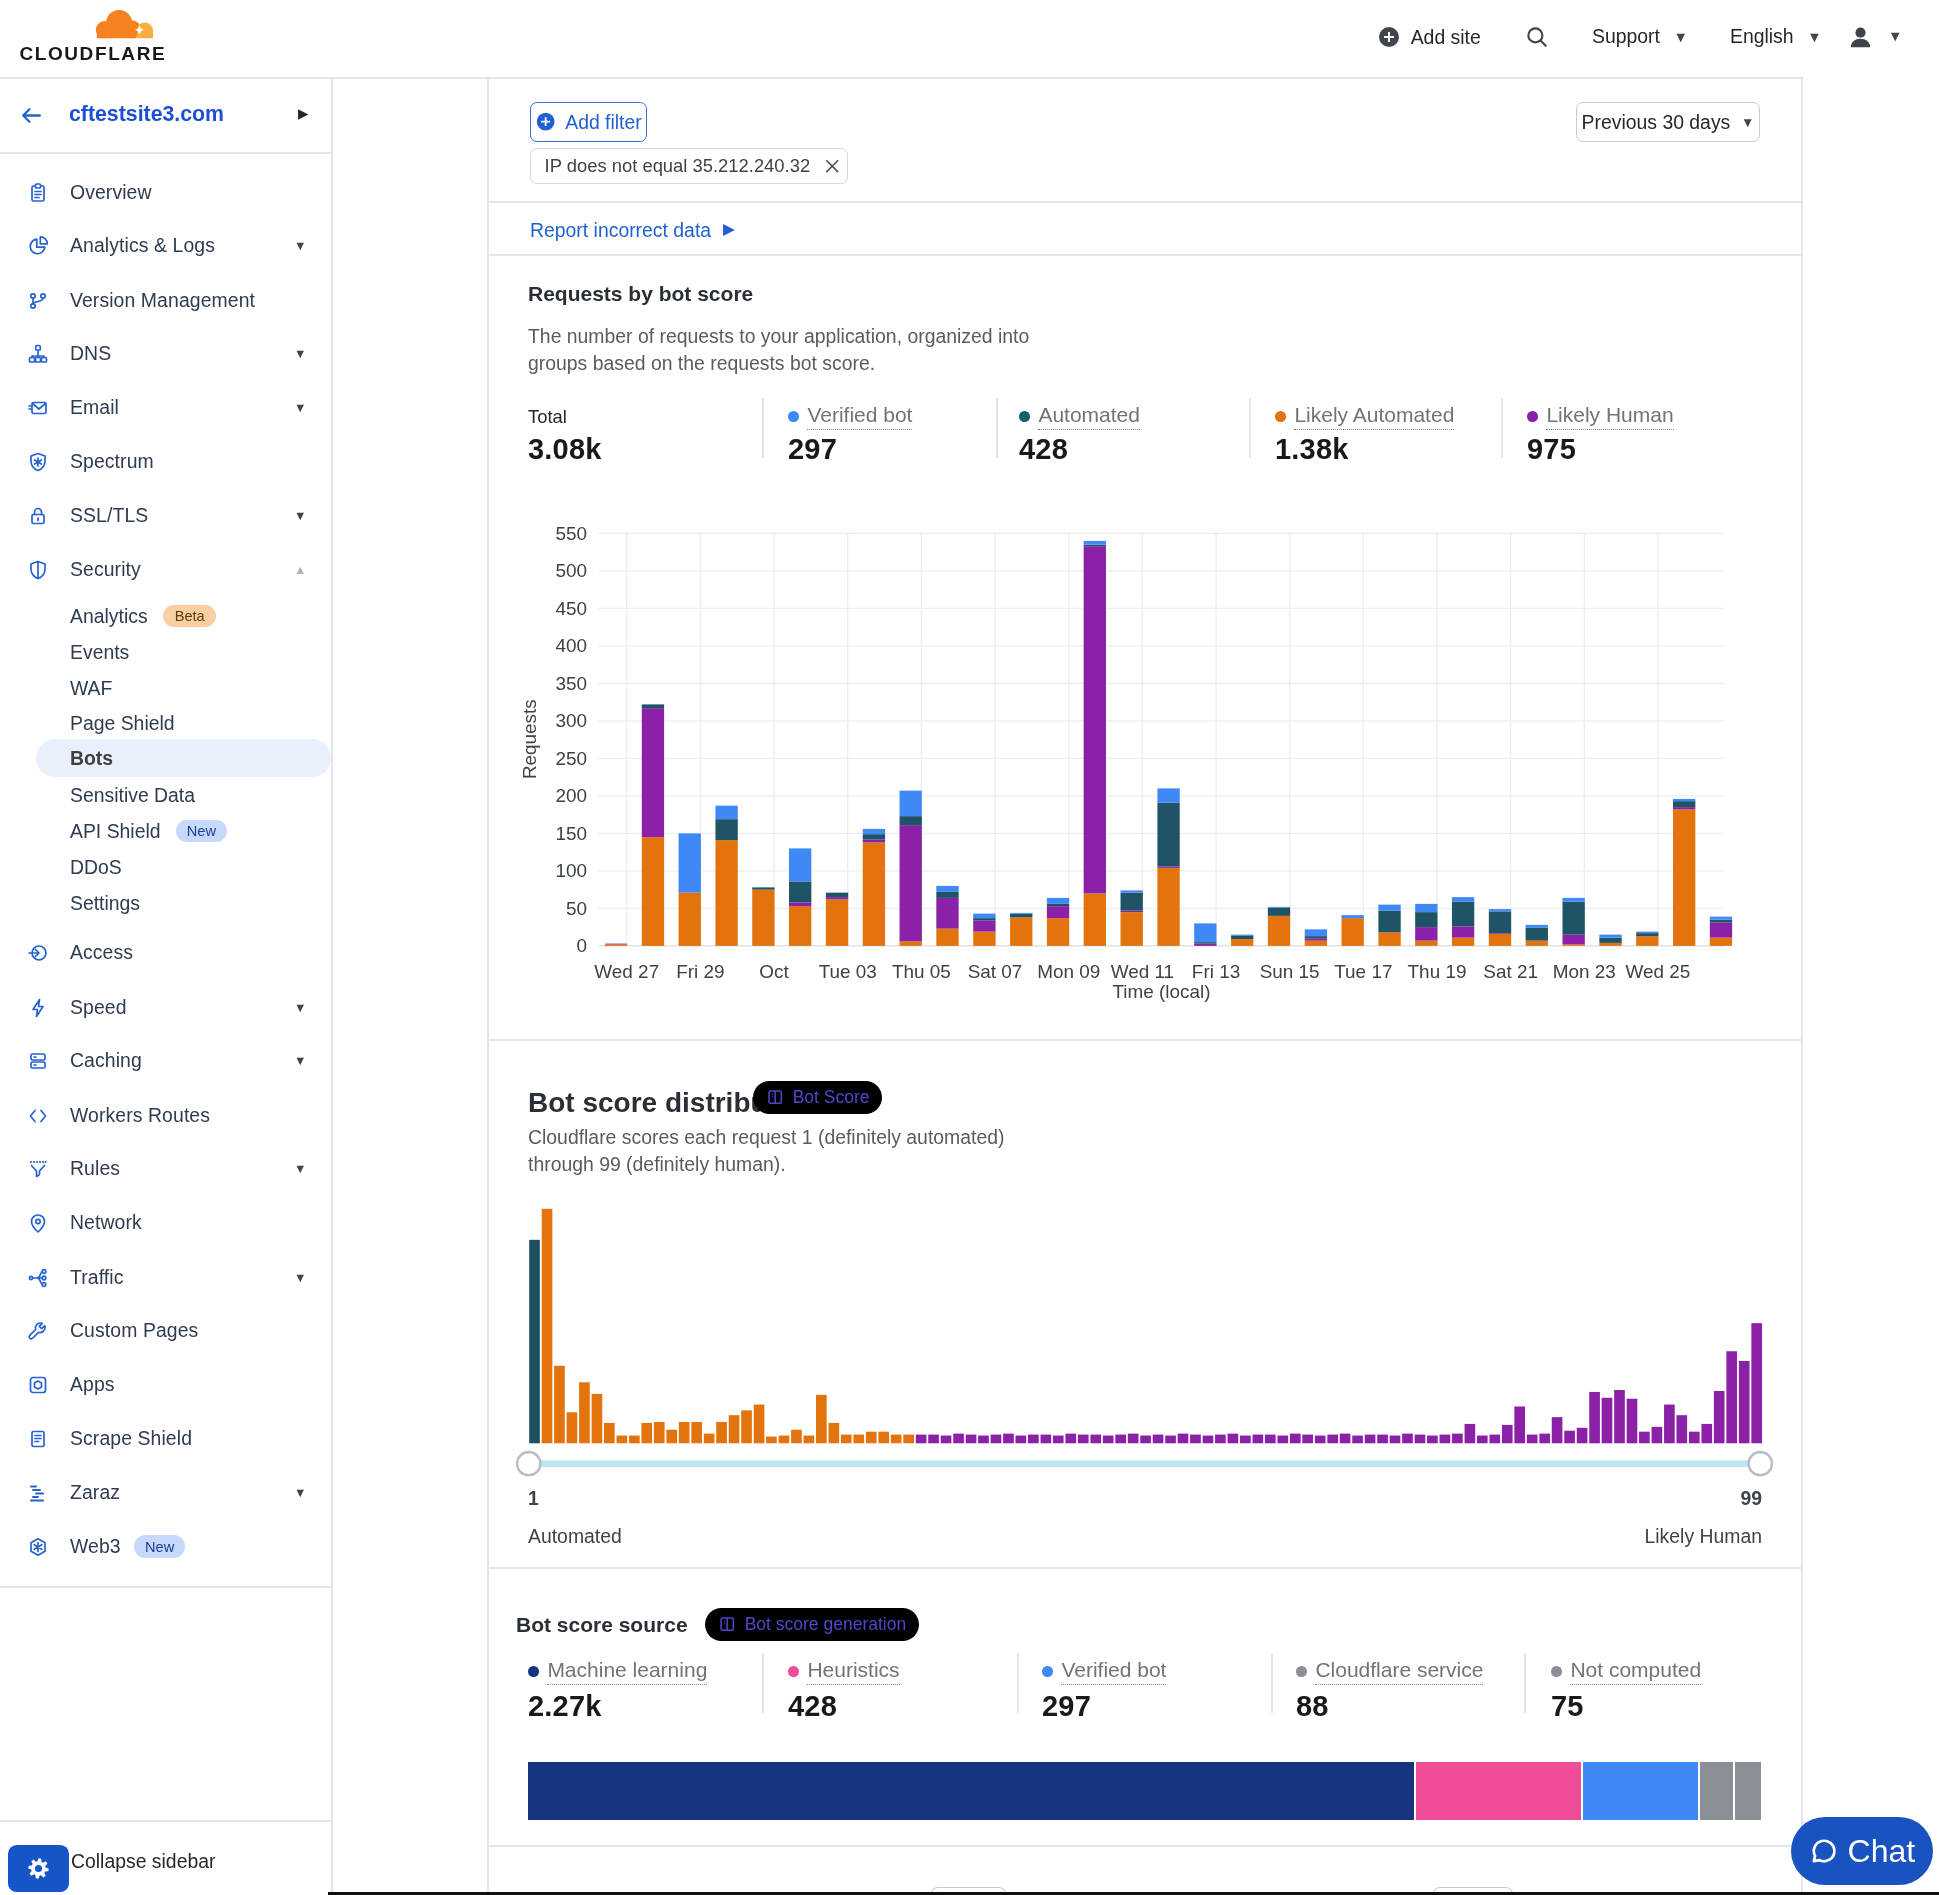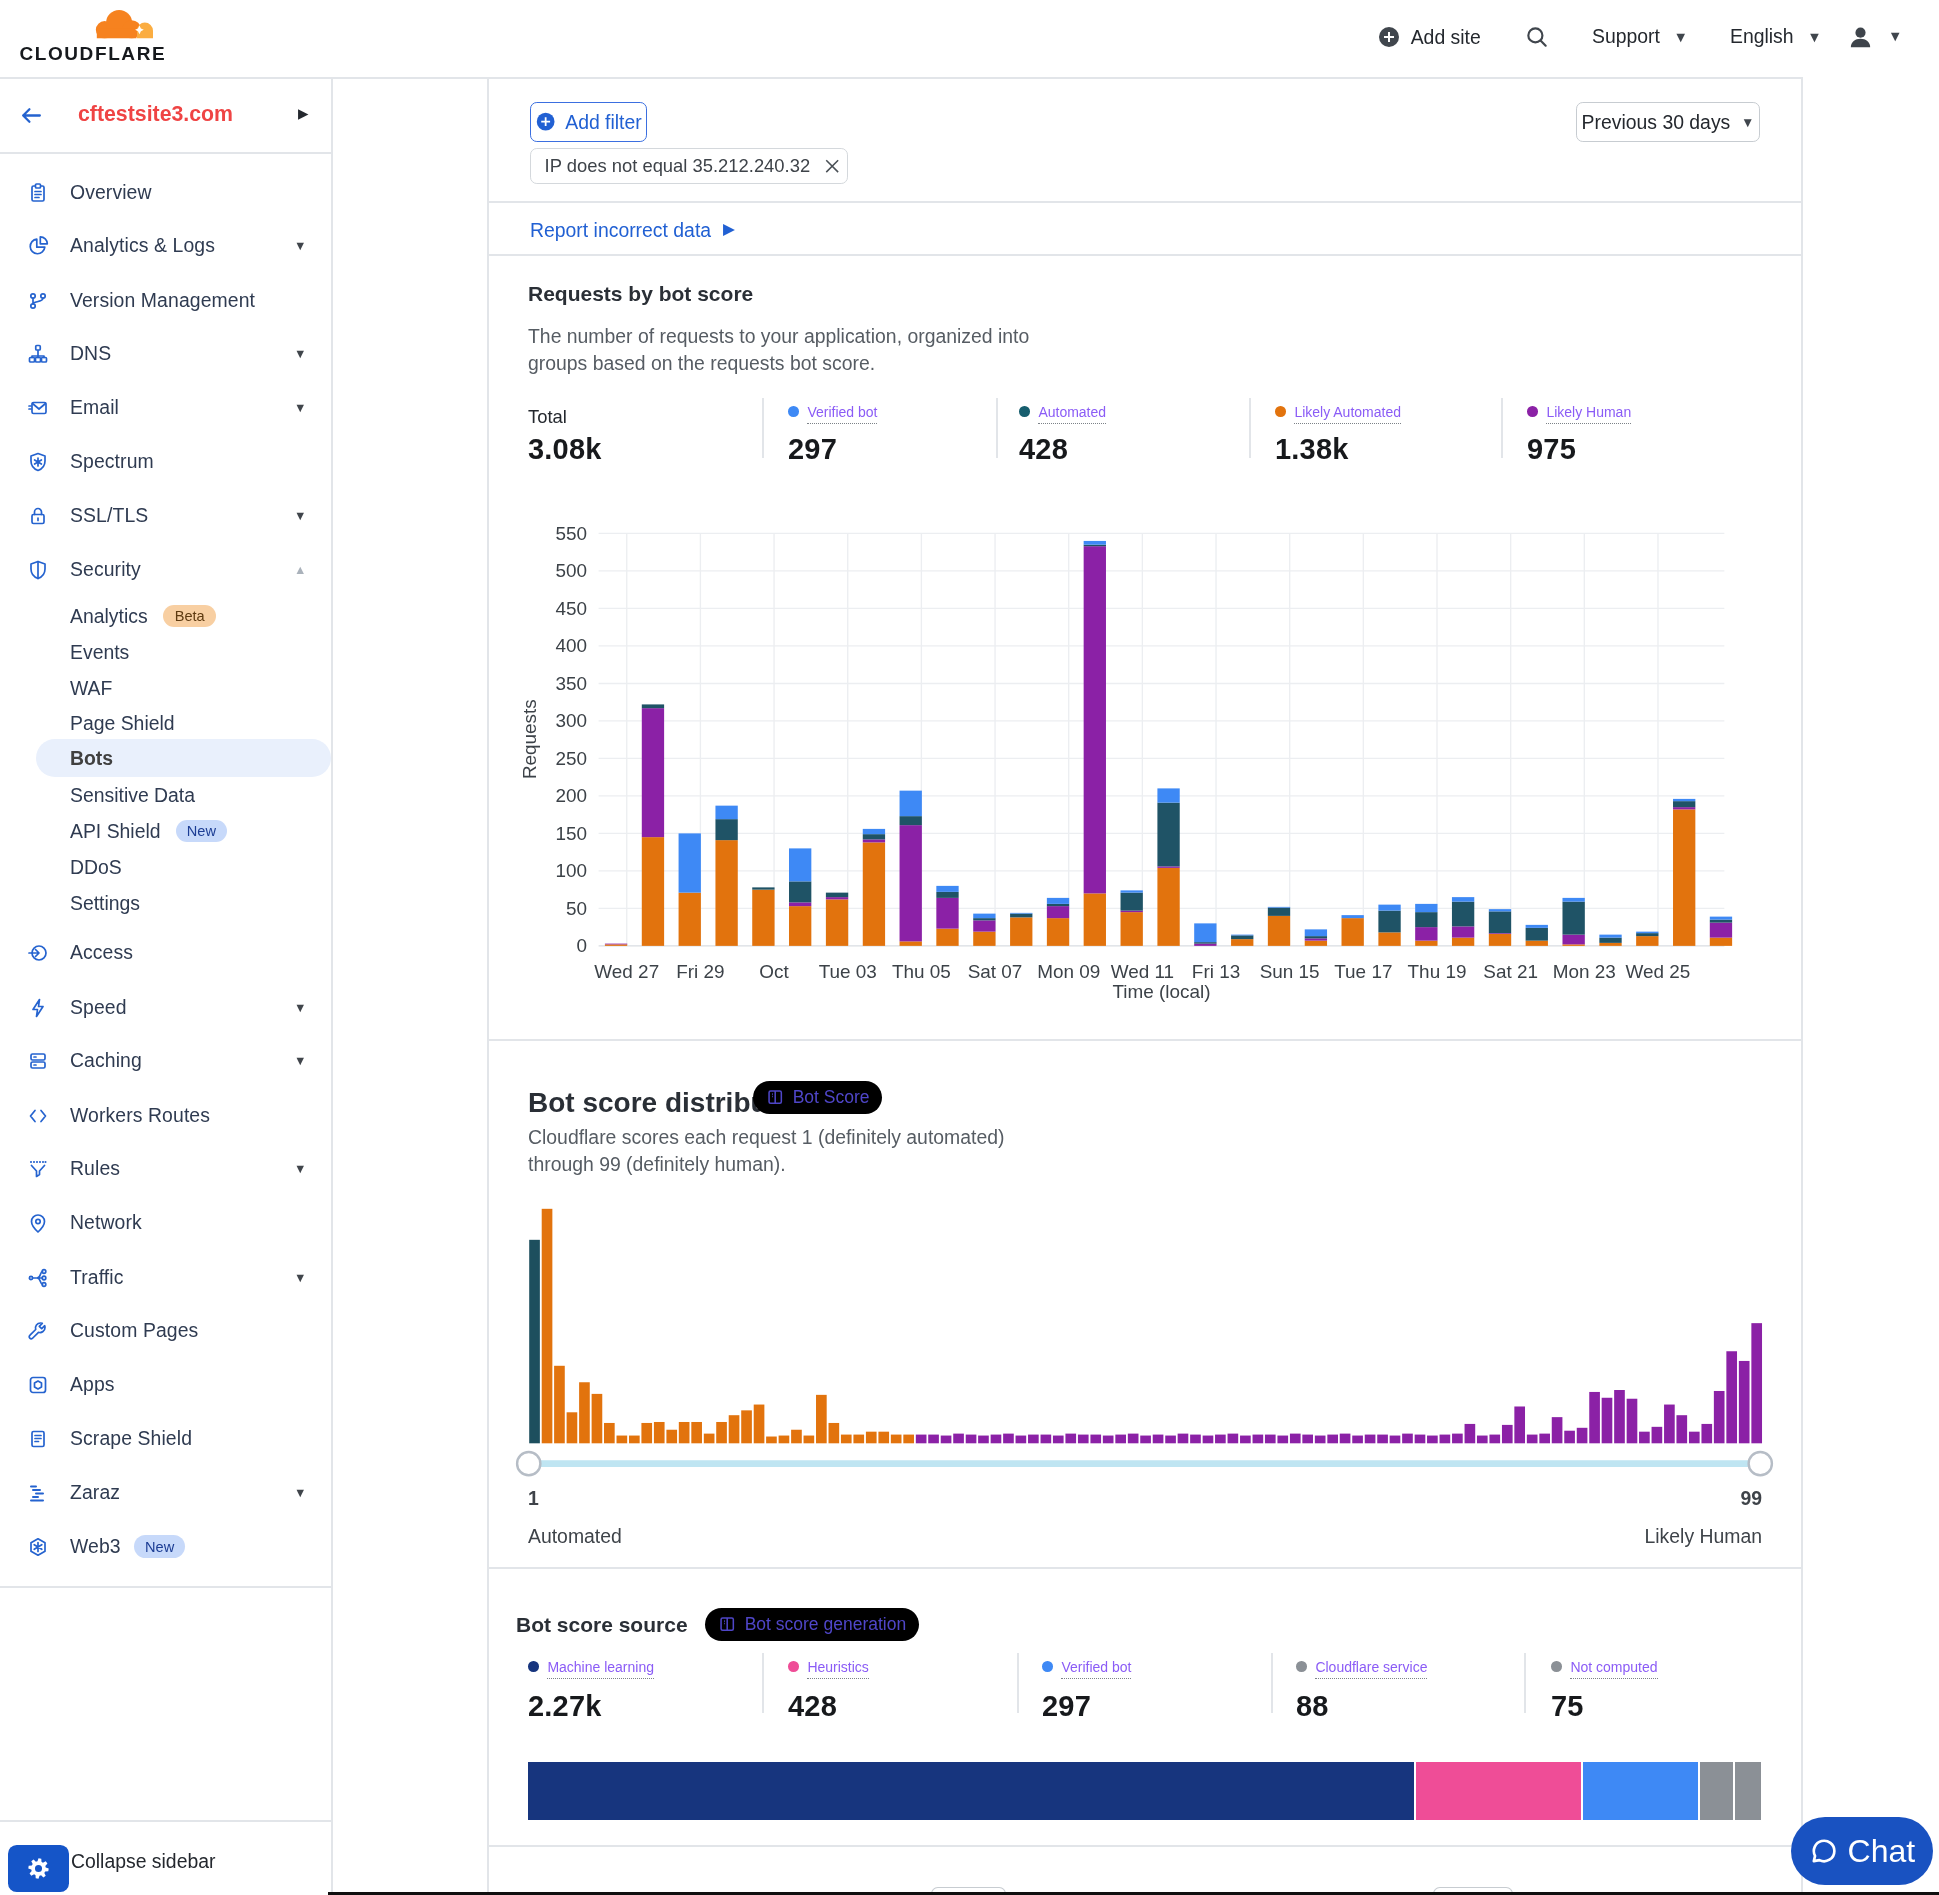--- a/index.html
+++ b/index.html
@@ -11,21 +11,21 @@
 .nlab{font-size:19.4px;color:#2f3b51;letter-spacing:0.1px}
 .chev{position:absolute;left:294px;font-size:12.6px;color:#40454b}
 .chup{color:#aab2bb}
 .srow{position:absolute;left:0;width:324px;height:38px;display:flex;align-items:center;padding-left:70px}
 .srow.sel{background:#e9f0fc;border-radius:19.4px;left:36px;width:295px;padding-left:34px}
 .slab{font-size:19.4px;color:#2f3b51}
 .bsel{font-weight:700;color:#404040}
 .bbeta{margin-left:15.5px;background:#f8cfa2;color:#5e3a10;font-size:14.6px;padding:3.4px 11.6px;border-radius:11.6px}
 .bnew{margin-left:15.5px;background:#c7d9fa;color:#1c3d94;font-size:14.6px;padding:3.4px 10.7px;border-radius:11.6px}
 .hbtn{position:absolute;display:flex;align-items:center;font-size:19.4px;color:#24282e}
-.statlab{font-size:14px;color:#8b5cf6;border-bottom:1.9px dotted #7c8288;padding-bottom:2.9px}
+.statlab{font-size:21px;color:#737373;border-bottom:1.9px dotted #7c8288;padding-bottom:2.9px}
 .statval{font-size:29px;font-weight:700;color:#17191c;letter-spacing:0.2px}
 .dot{display:inline-block;width:10.7px;height:10.7px;border-radius:50%;margin-right:8.7px;position:relative;top:0px}
 .badgep{position:absolute;background:#000000;color:#4f46c8;font-size:17.5px;display:flex;align-items:center;border-radius:16.5px;padding:0 12.6px;height:33px}
 </style></head>
 <body>
 
 <svg class="abs" style="left:88px;top:8.7px" width="68" height="31" viewBox="0 0 70 32">
  <defs>
       <clipPath id="cl">
         <rect x="0" y="0" width="70" height="30.5"></rect>
@@ -60,21 +60,21 @@
     <path d="M4 20c0-4.4 3.6-7 8-7s8 2.6 8 7z"></path>
   </svg>
 <div class="abs" style="left:1888px;top:28px;font-size:14.6px;color:#40464d">▼</div>
 
 <div class="hline" style="left:0;top:77px;width:1802px"></div>
 
 <div class="vline" style="left:331px;top:77px;height:1818px"></div>
 <svg class="abs" style="left:19.4px;top:103px" width="25" height="25" viewBox="0 0 24 24" fill="none" stroke="#2563cf" stroke-width="2.2" stroke-linecap="round" stroke-linejoin="round">
     <path d="M20 12H4M10 6l-6 6 6 6"></path>
   </svg>
-<div class="abs" style="left:78px;top:102px;font-size:21.3px;font-weight:700;color:#ef4444">cftestsite3.com</div>
+<div class="abs" style="left:69px;top:102px;font-size:21.3px;font-weight:700;color:#1d4ed8">cftestsite3.com</div>
 <div class="abs" style="left:298px;top:105px;font-size:13.6px;color:#24282e">▶</div>
 <div class="hline" style="left:0;top:152px;width:331px"></div>
 
 <div class="abs" style="left:0;top:0;width:331px;height:1895px">
     <div class="nrow" style="top:174px">
       <span class="nicw">
         <svg class="nic" width="22" height="22" viewBox="0 0 22 22" fill="none" stroke="#2563cf" stroke-width="1.7" stroke-linecap="round" stroke-linejoin="round">
           <rect x="5" y="4" width="12" height="15" rx="1.5"></rect>
           <rect x="8.5" y="2" width="5" height="4" rx="1" fill="#fff"></rect>
           <path d="M8 9.5h6M8 12.5h6M8 15.5h4"></path>

